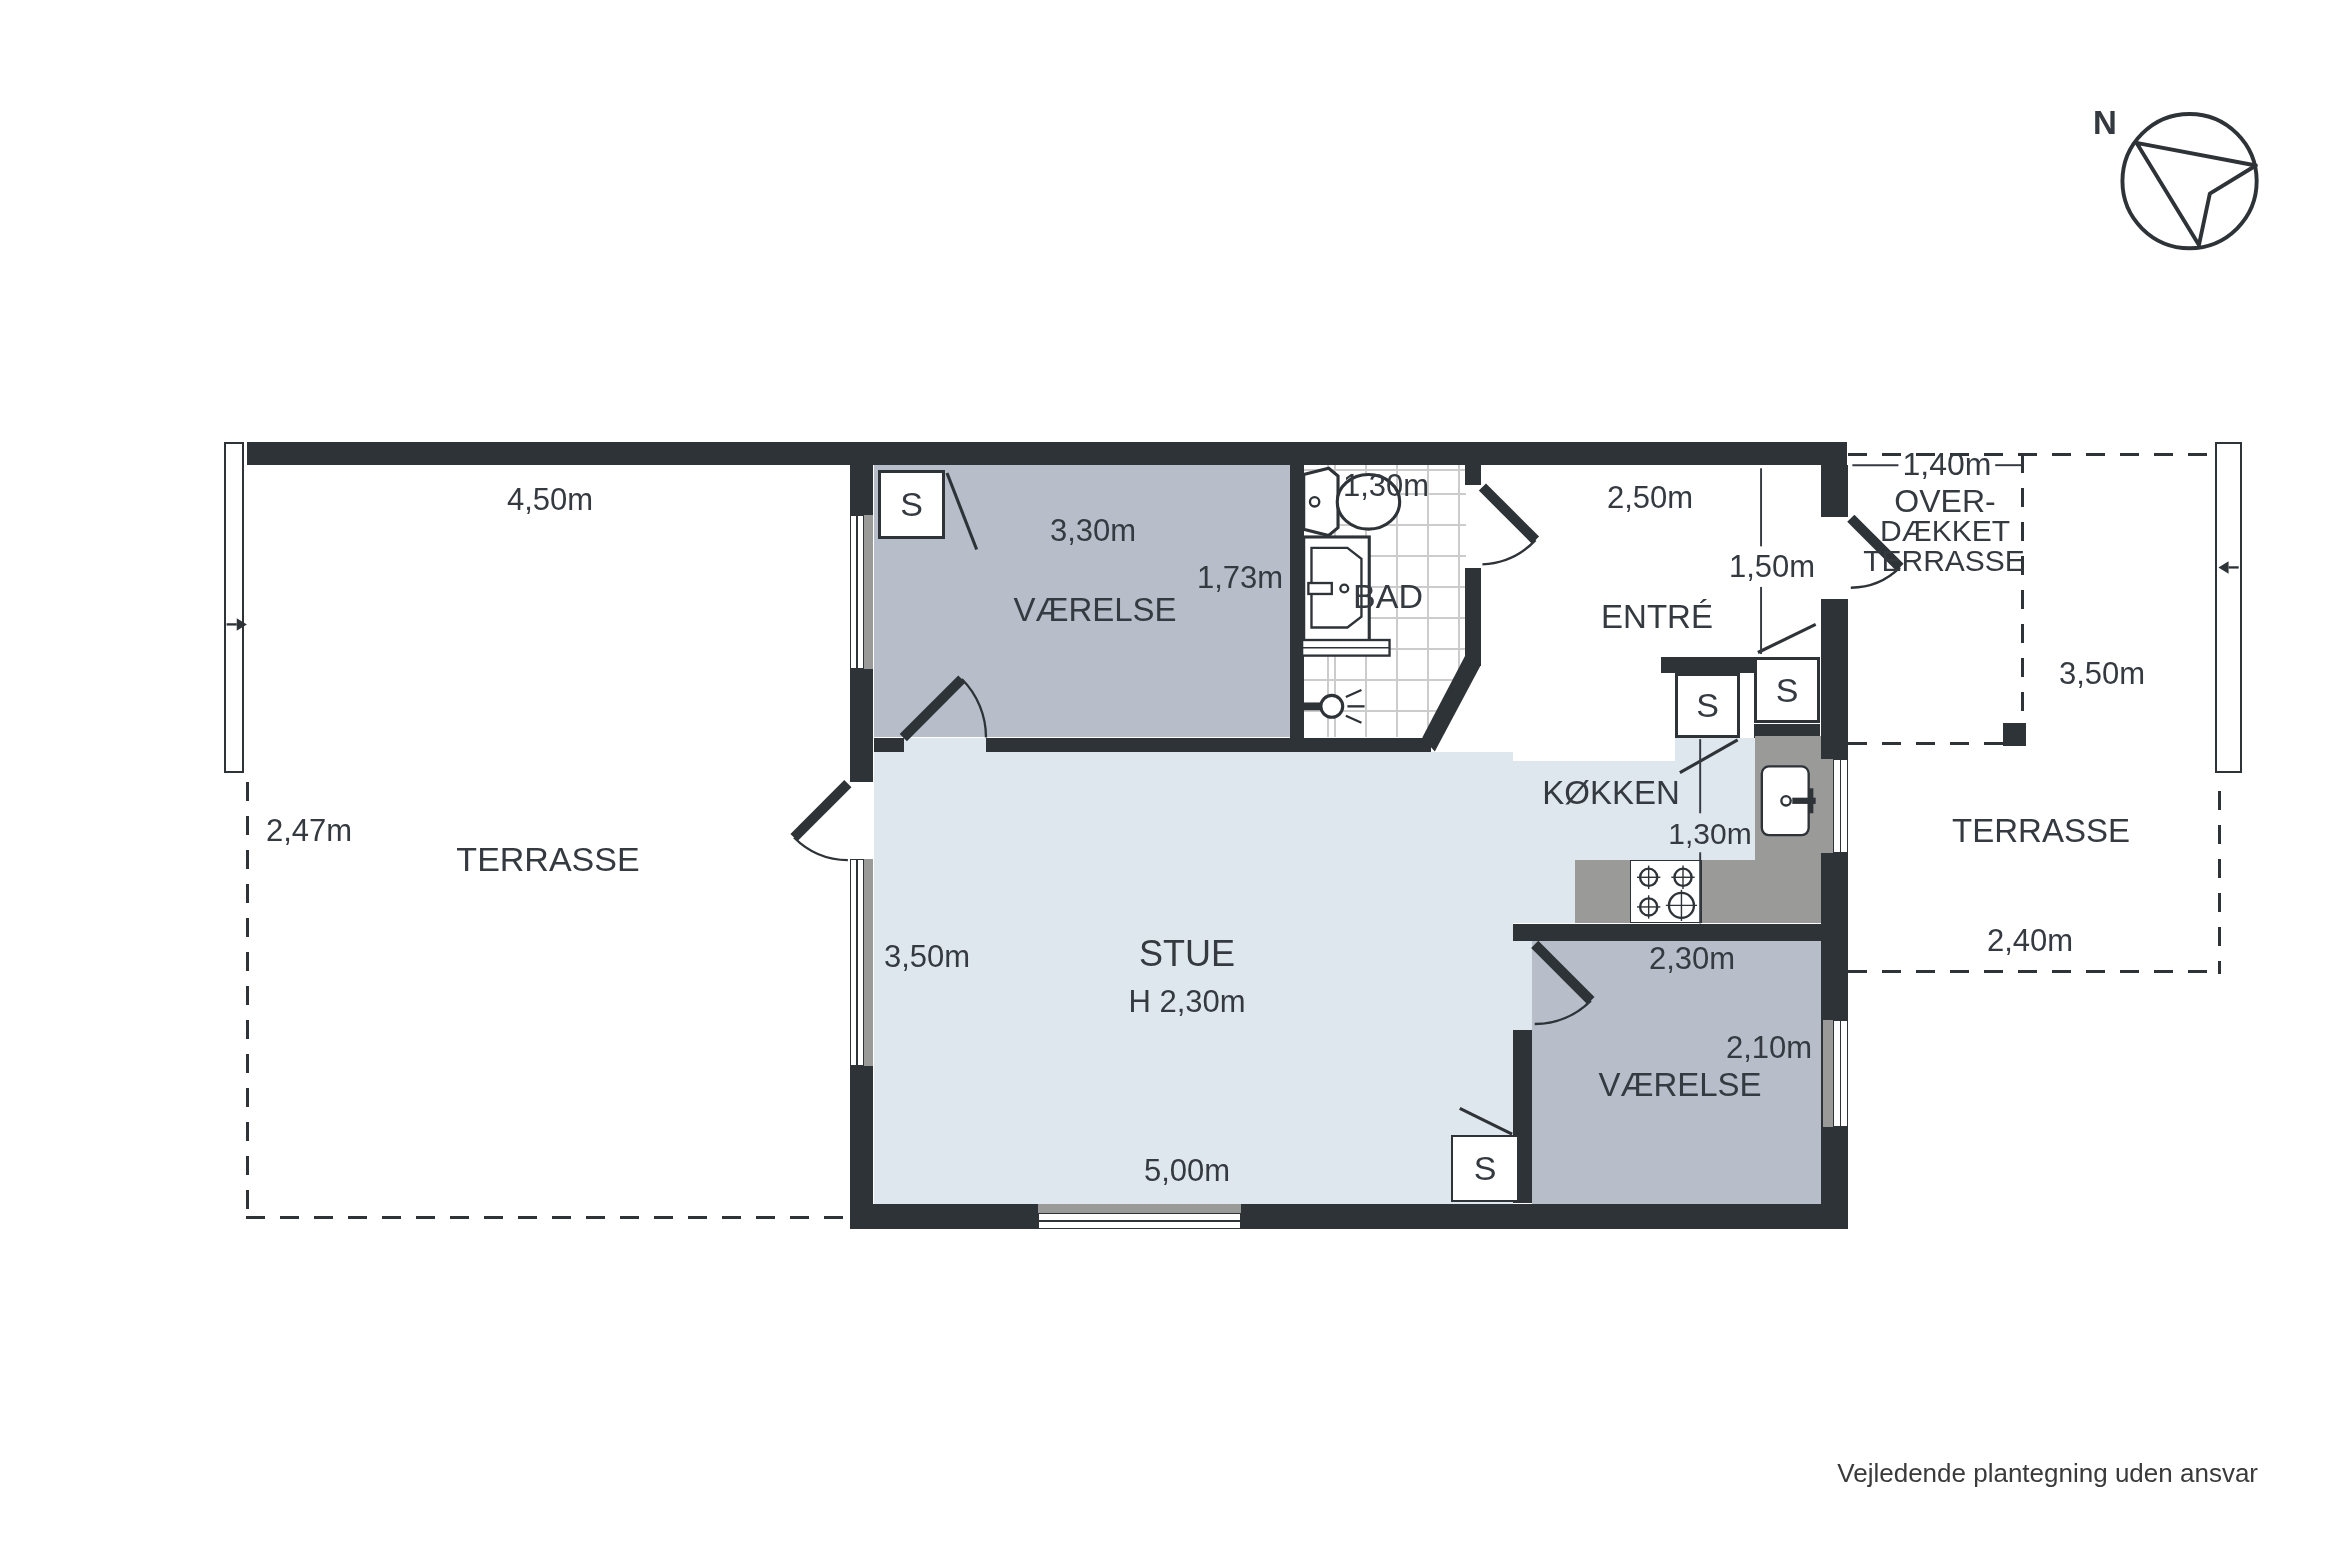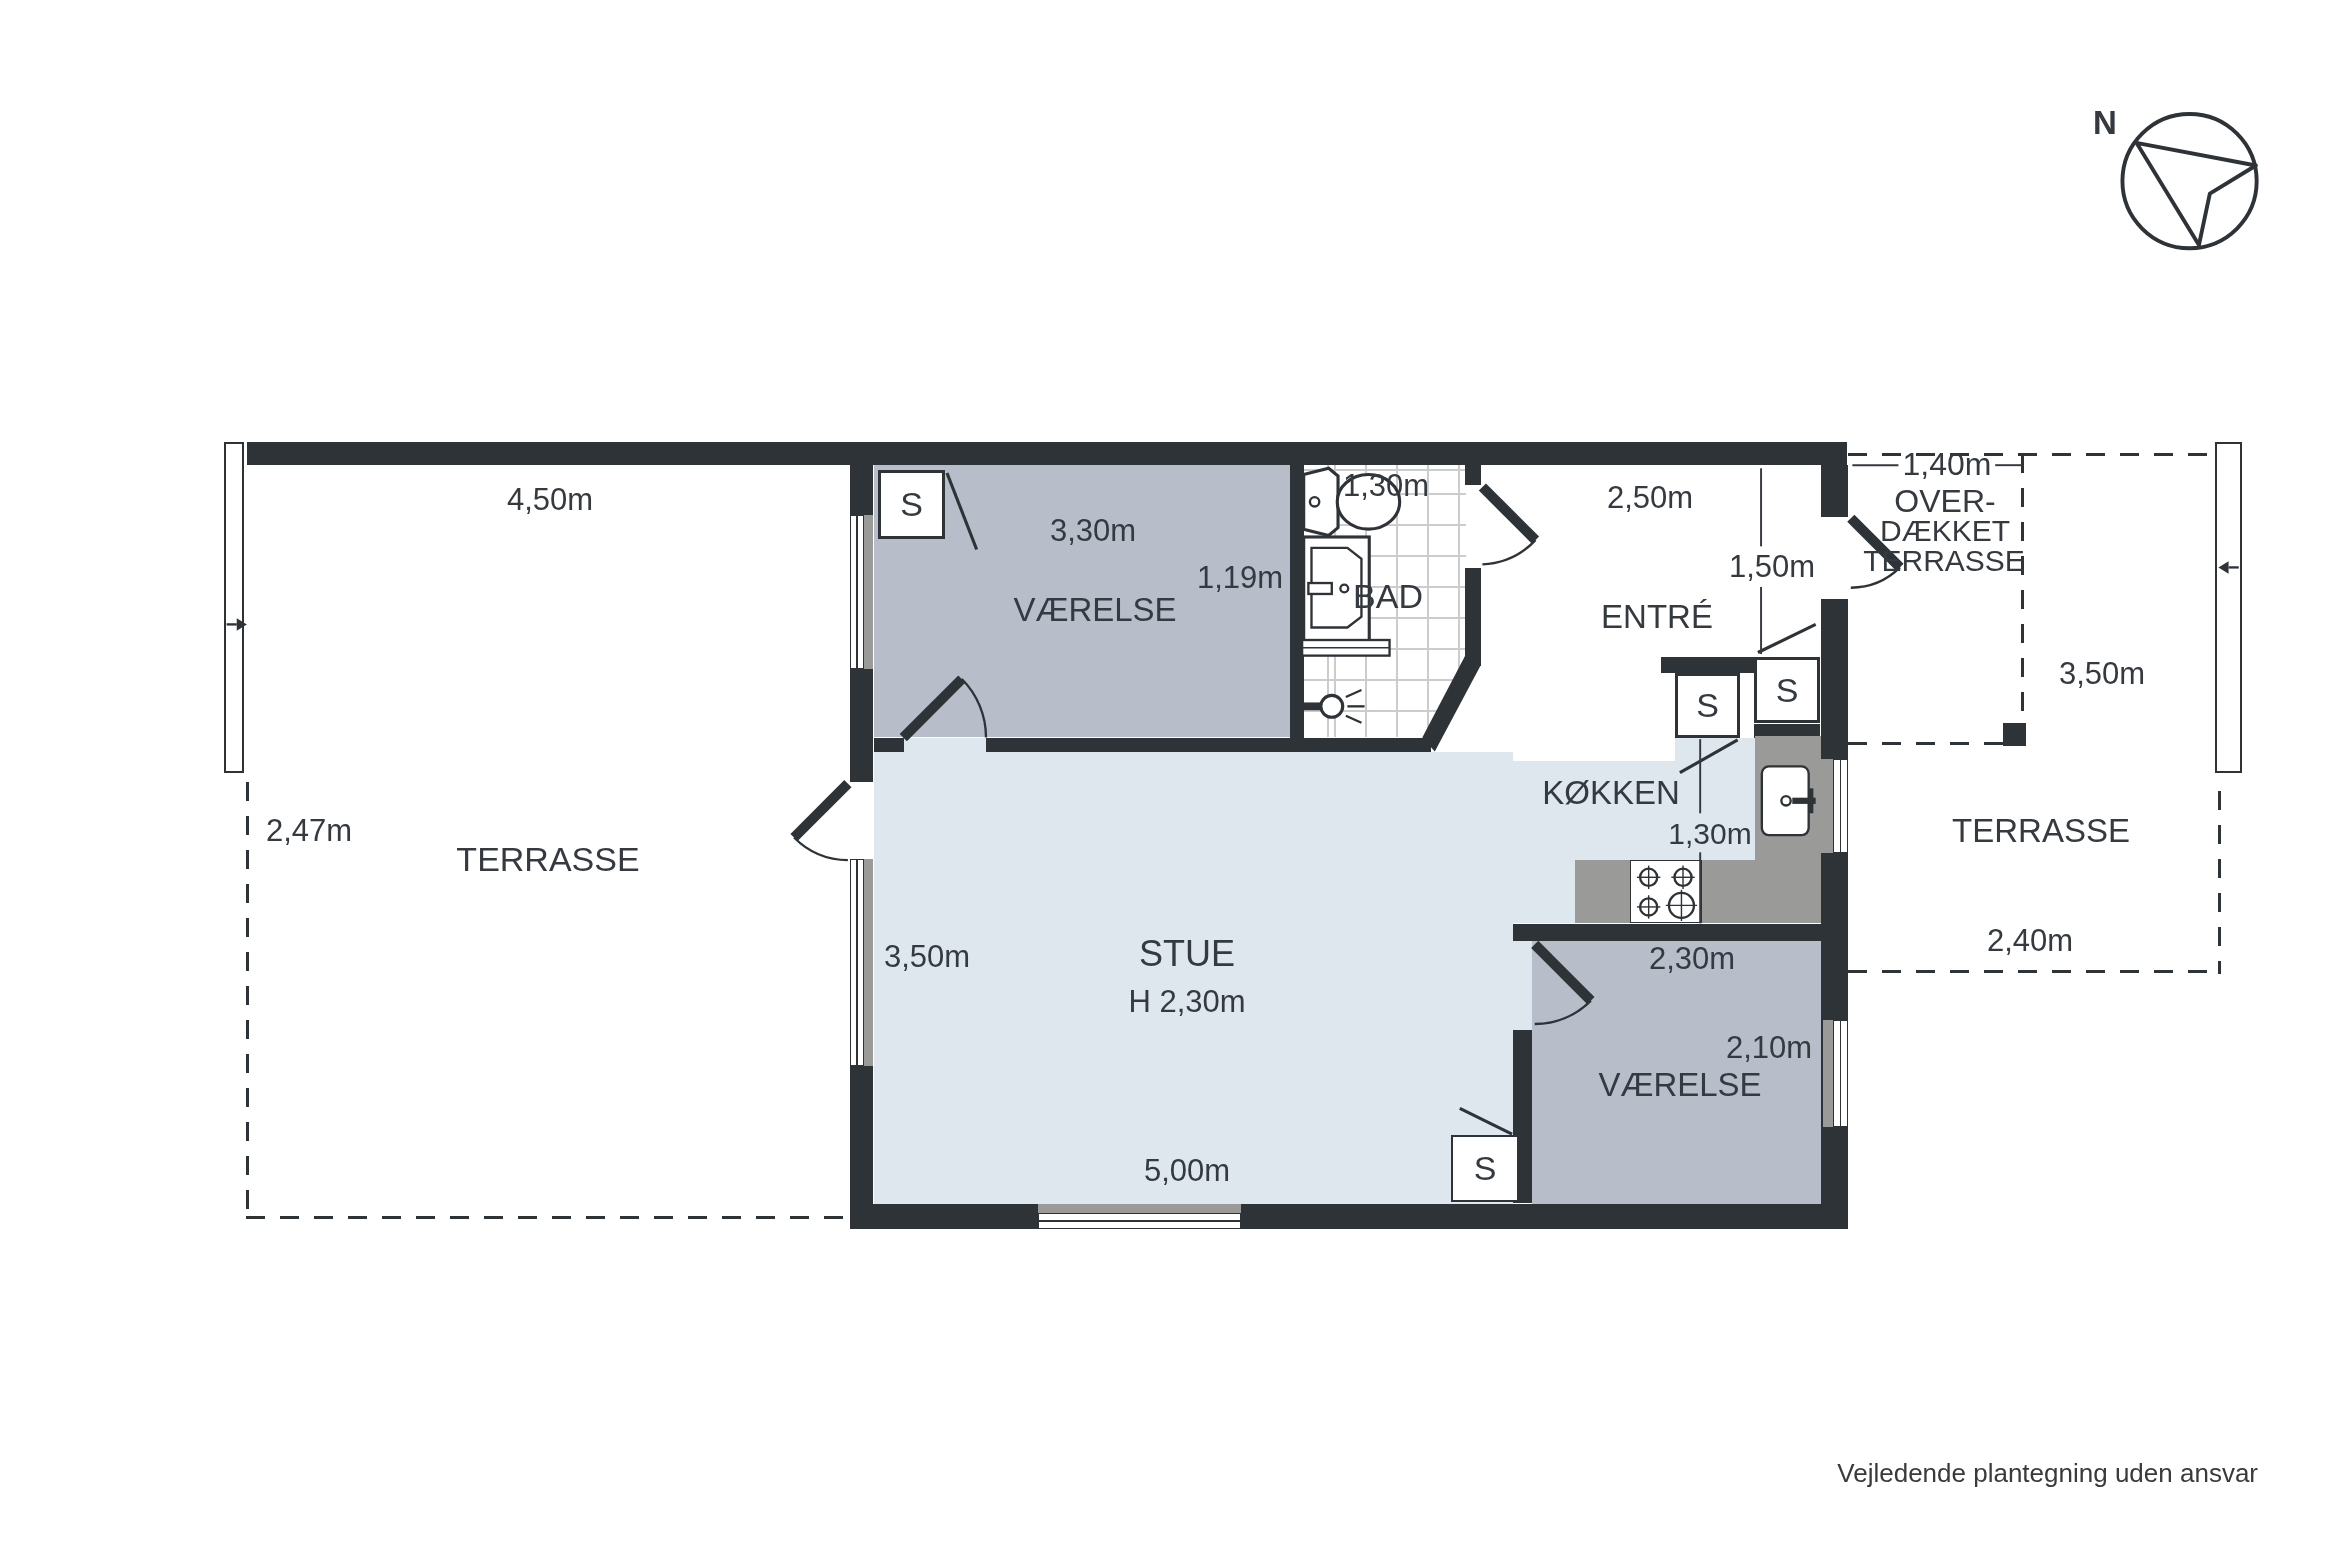--- a/index.html
+++ b/index.html
@@ -202,21 +202,21 @@
       <circle cx="2805" cy="232" r="86" fill="none" stroke="#2e3338" stroke-width="5"></circle>
       <polygon points="2737,183 2890,212 2831,248 2817,314" fill="#ffffff" stroke="#2e3338" stroke-width="5" stroke-linejoin="round"></polygon>
     </g>
   </svg>
 
   <div class="lbl" style="left:550px;top:500px;font-size:31px;">4,50m</div>
   <div class="lbl" style="left:309px;top:831px;font-size:31px;">2,47m</div>
   <div class="lbl" style="left:548px;top:859px;font-size:34px;">TERRASSE</div>
 
   <div class="lbl" style="left:1093px;top:492px;font-size:31px;margin-top:39px;">3,30m</div>
-  <div class="lbl" style="left:1240px;top:578px;font-size:31px;">1,19m</div>
+  <div class="lbl" style="left:1240px;top:578px;font-size:31px;">1,73m</div>
   <div class="lbl" style="left:1095px;top:610px;font-size:33px;">VÆRELSE</div>
 
   <div class="lbl" style="left:1386px;top:486px;font-size:31px;">1,30m</div>
   <div class="lbl" style="left:1388px;top:596px;font-size:34px;">BAD</div>
 
   <div class="lbl" style="left:1650px;top:498px;font-size:31px;">2,50m</div>
   <div class="lbl" style="left:1657px;top:617px;font-size:33px;">ENTRÉ</div>
   <div class="lbl" style="left:1772px;top:567px;font-size:31px;">1,50m</div>
 
   <div class="lbl" style="left:1947px;top:464px;font-size:32px;">1,40m</div>

